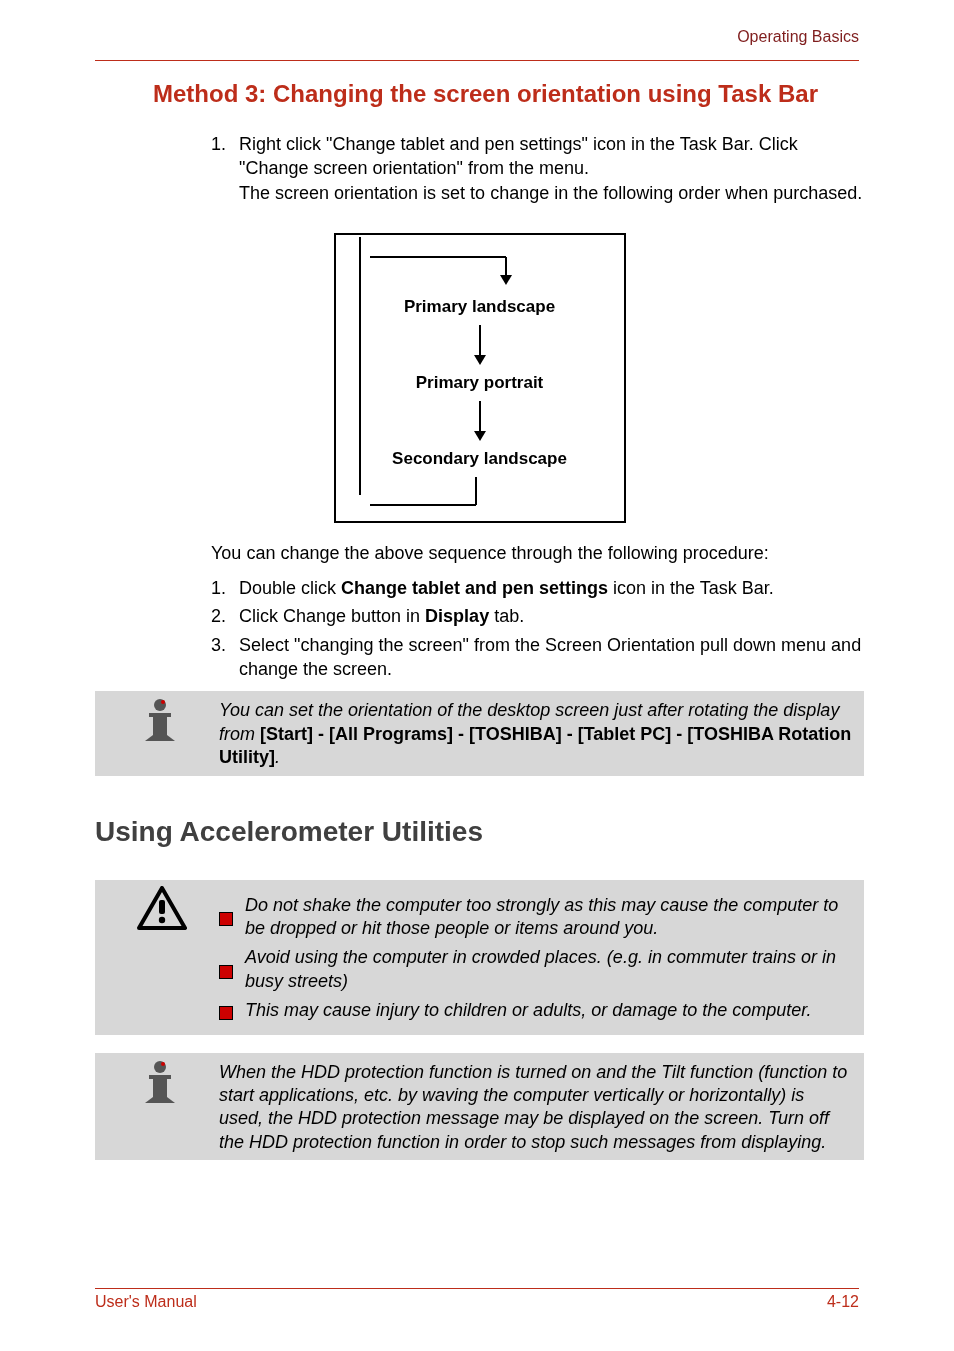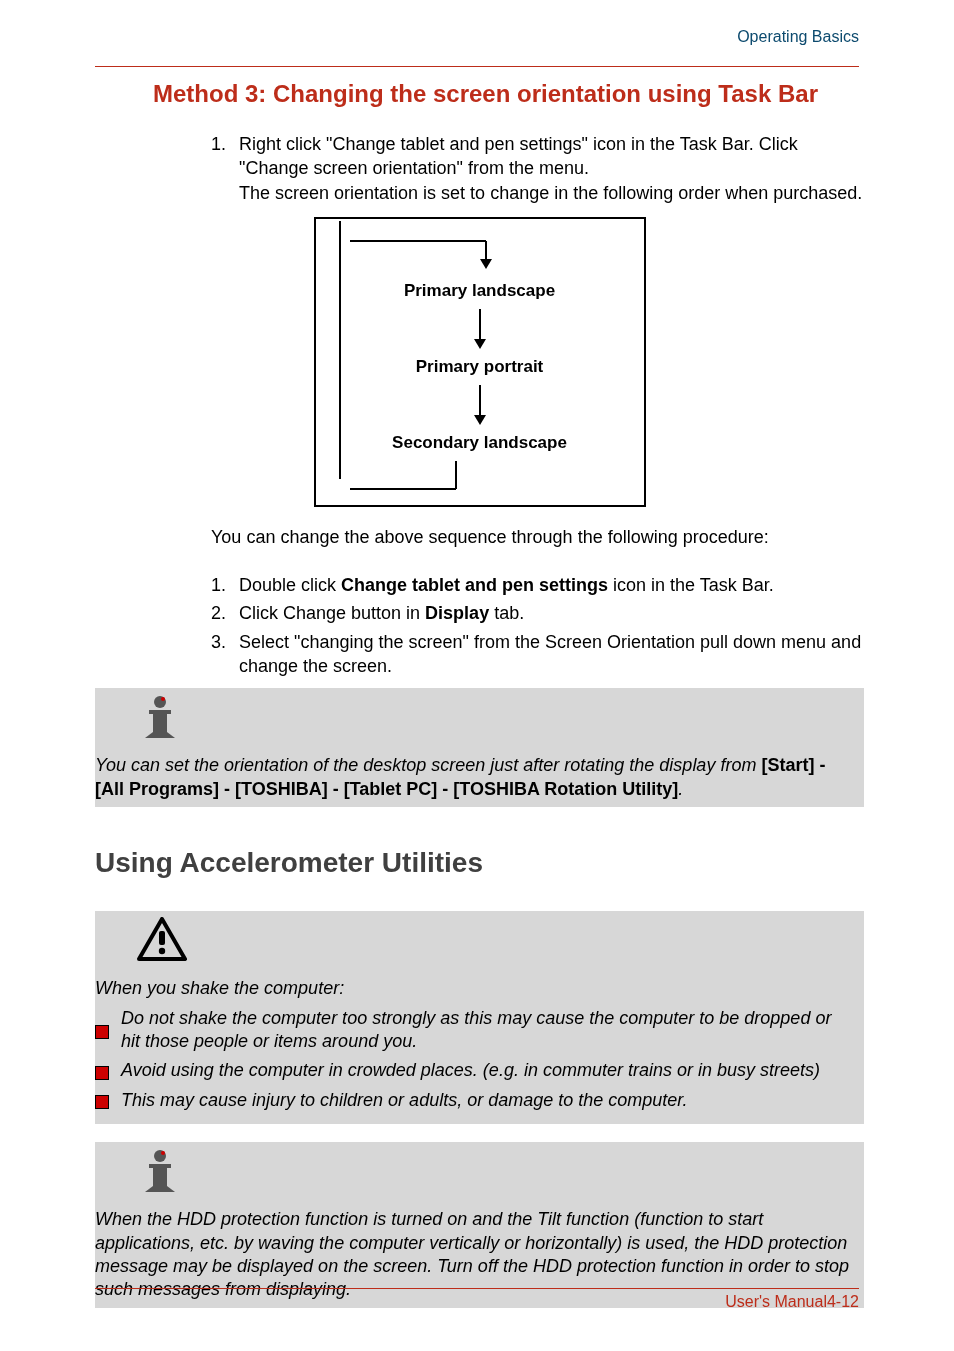--- a/index.html
+++ b/index.html
@@ -11,23 +11,23 @@
     position: relative;
     color: #000;
   }
   .header-region {
     position: absolute;
     top: 28px;
     left: 95px;
     right: 95px;
     border-bottom: 1px solid #bd2d1a;
     text-align: right;
-    padding-bottom: 20px;
+    padding-bottom: 14px;
     font-size: 16px;
-    color: #0c4a6e;
+    color: #7f1d1d;
   }
   .content {
     position: absolute;
     top: 80px;
     left: 95px;
     right: 90px;
   }
   .h3 {
     color: #bd2d1a;
     font-weight: bold;
@@ -41,52 +41,51 @@
     font-size: 18px;
     line-height: 1.35;
     margin-bottom: 4px;
   }
   .ol-num {
     width: 28px;
     flex-shrink: 0;
   }
   .ol-text { flex: 1; }
   .diagram-wrap {
-    margin: 12px auto 18px auto;
-    width: 332px;
+    margin: 28px auto 18px auto;
+    width: 292px;
   }
   .diagram {
     border: 2px solid #000;
     padding: 20px 10px 10px 10px;
     position: relative;
   }
   .d-label {
     text-align: center;
     font-weight: bold;
     font-size: 17px;
     margin: 8px 0;
   }
   .d-arrow-down {
     display: block;
     margin: 0 auto;
   }
   .body-para {
     font-size: 18px;
     line-height: 1.35;
     margin-left: 116px;
-    margin-bottom: 24px;
+    margin-bottom: 11px;
   }
   .info-box {
     background: #d7d7d7;
     margin-top: 10px;
     padding: 6px 12px 6px 0;
     display: flex;
     align-items: flex-start;
-    gap: 8px;
-    flex-direction: column;
+    gap: 20px;
   }
   .info-icon-col {
     width: 104px;
     flex-shrink: 0;
     padding-left: 42px;
   }
   .info-text {
     flex: 1;
     font-size: 18px;
     font-style: italic;
@@ -125,21 +124,21 @@
     line-height: 1.3;
   }
   .footer {
     position: absolute;
     bottom: 40px;
     left: 95px;
     right: 95px;
     border-top: 1px solid #bd2d1a;
     padding-top: 4px;
     display: flex;
-    justify-content: flex-end;
+    justify-content: space-between;
     color: #bd2d1a;
     font-size: 16px;
   }
   .bold { font-weight: bold; }
 </style>
 </head>
 <body>
 
 <div class="header-region">
   <span>Operating Basics</span>
@@ -222,21 +221,20 @@
 
   <div class="info-box">
     <div class="info-icon-col">
       <svg width="50" height="46" viewBox="0 0 50 46">
         <polygon points="25,2 48,42 2,42" fill="none" stroke="#000" stroke-width="4" stroke-linejoin="round"></polygon>
         <rect x="22" y="14" width="6" height="14" fill="#000" rx="2"></rect>
         <circle cx="25" cy="34" r="3.2" fill="#000"></circle>
       </svg>
     </div>
     <div class="info-text">
-      <div style="margin-bottom:6px;">When you shake the computer:</div>
       <div class="bullet-list" id="warn-bullets">
           <div class="bullet-row">
             <div class="bullet-sq"></div>
             <div class="bullet-text">Do not shake the computer too strongly as this may cause the computer to be dropped or hit those people or items around you.</div>
           </div>
           <div class="bullet-row">
             <div class="bullet-sq"></div>
             <div class="bullet-text">Avoid using the computer in crowded places. (e.g. in commuter trains or in busy streets)</div>
           </div>
           <div class="bullet-row">

